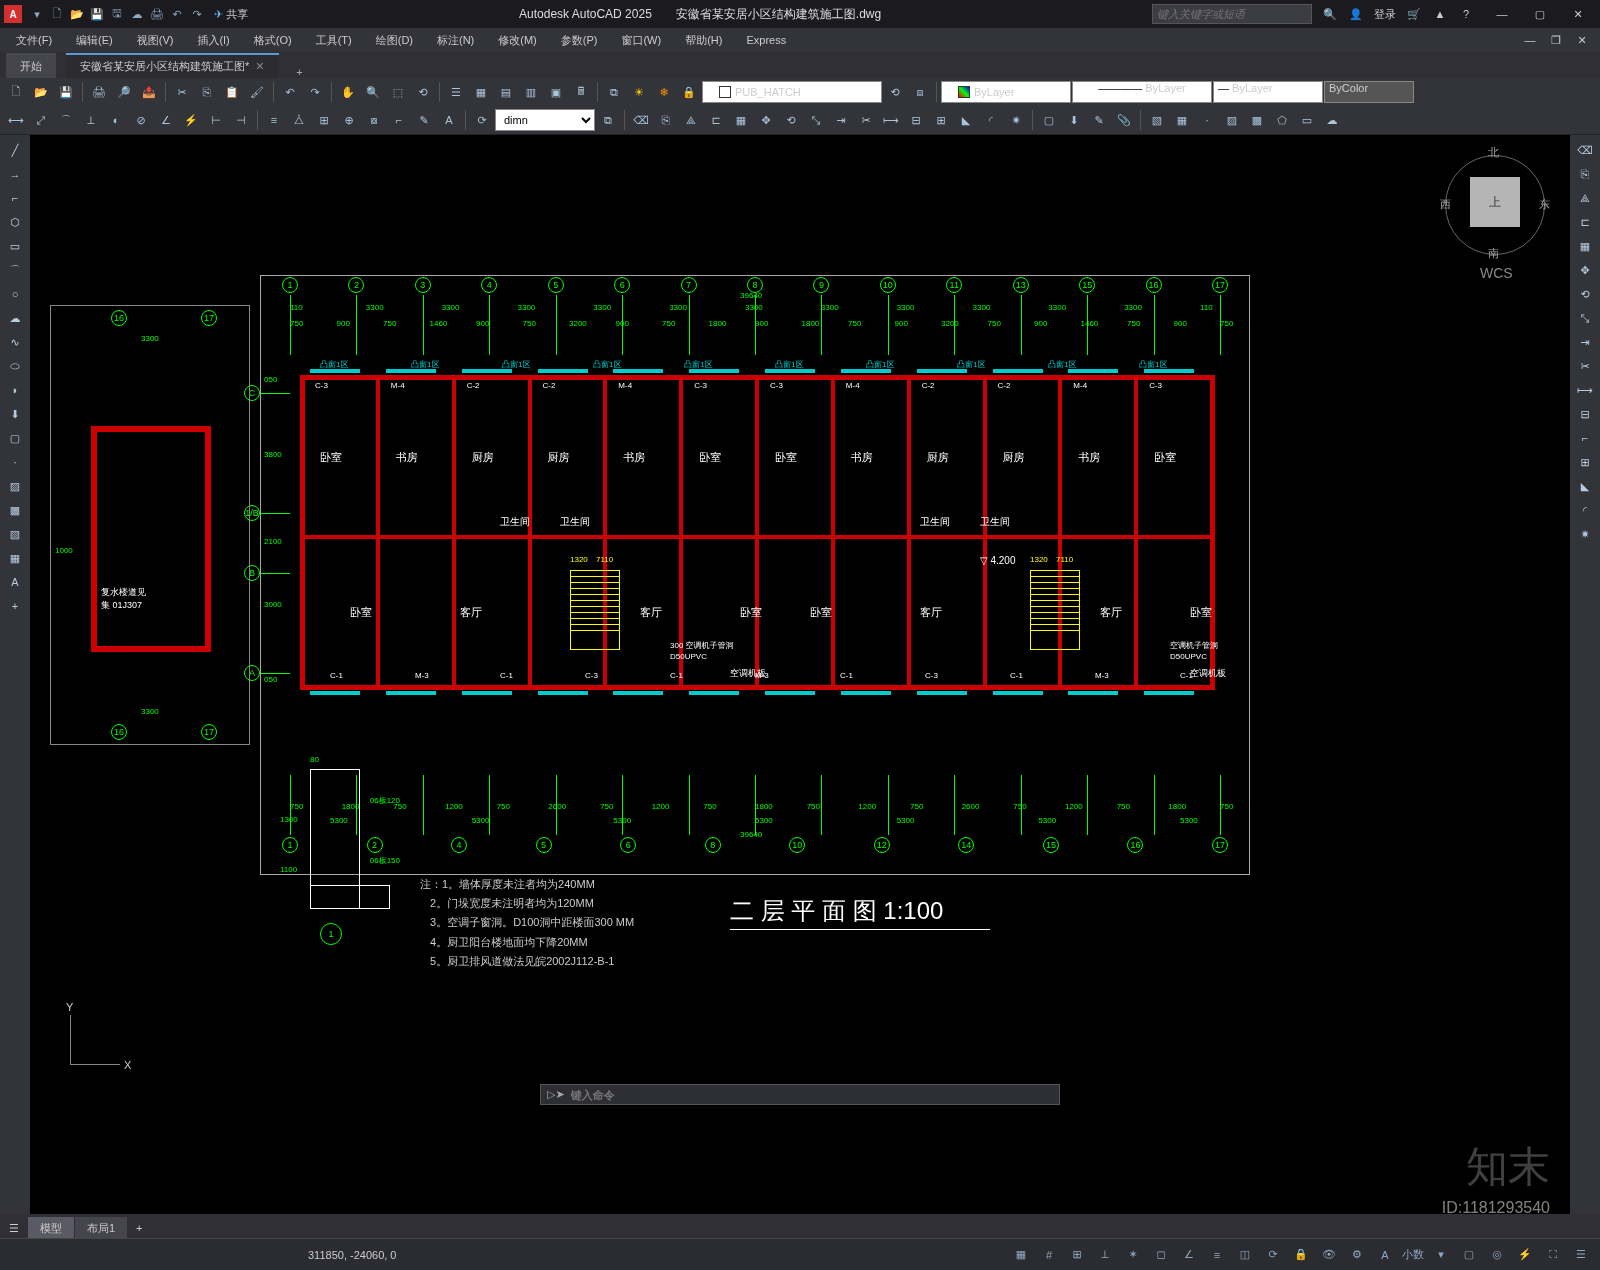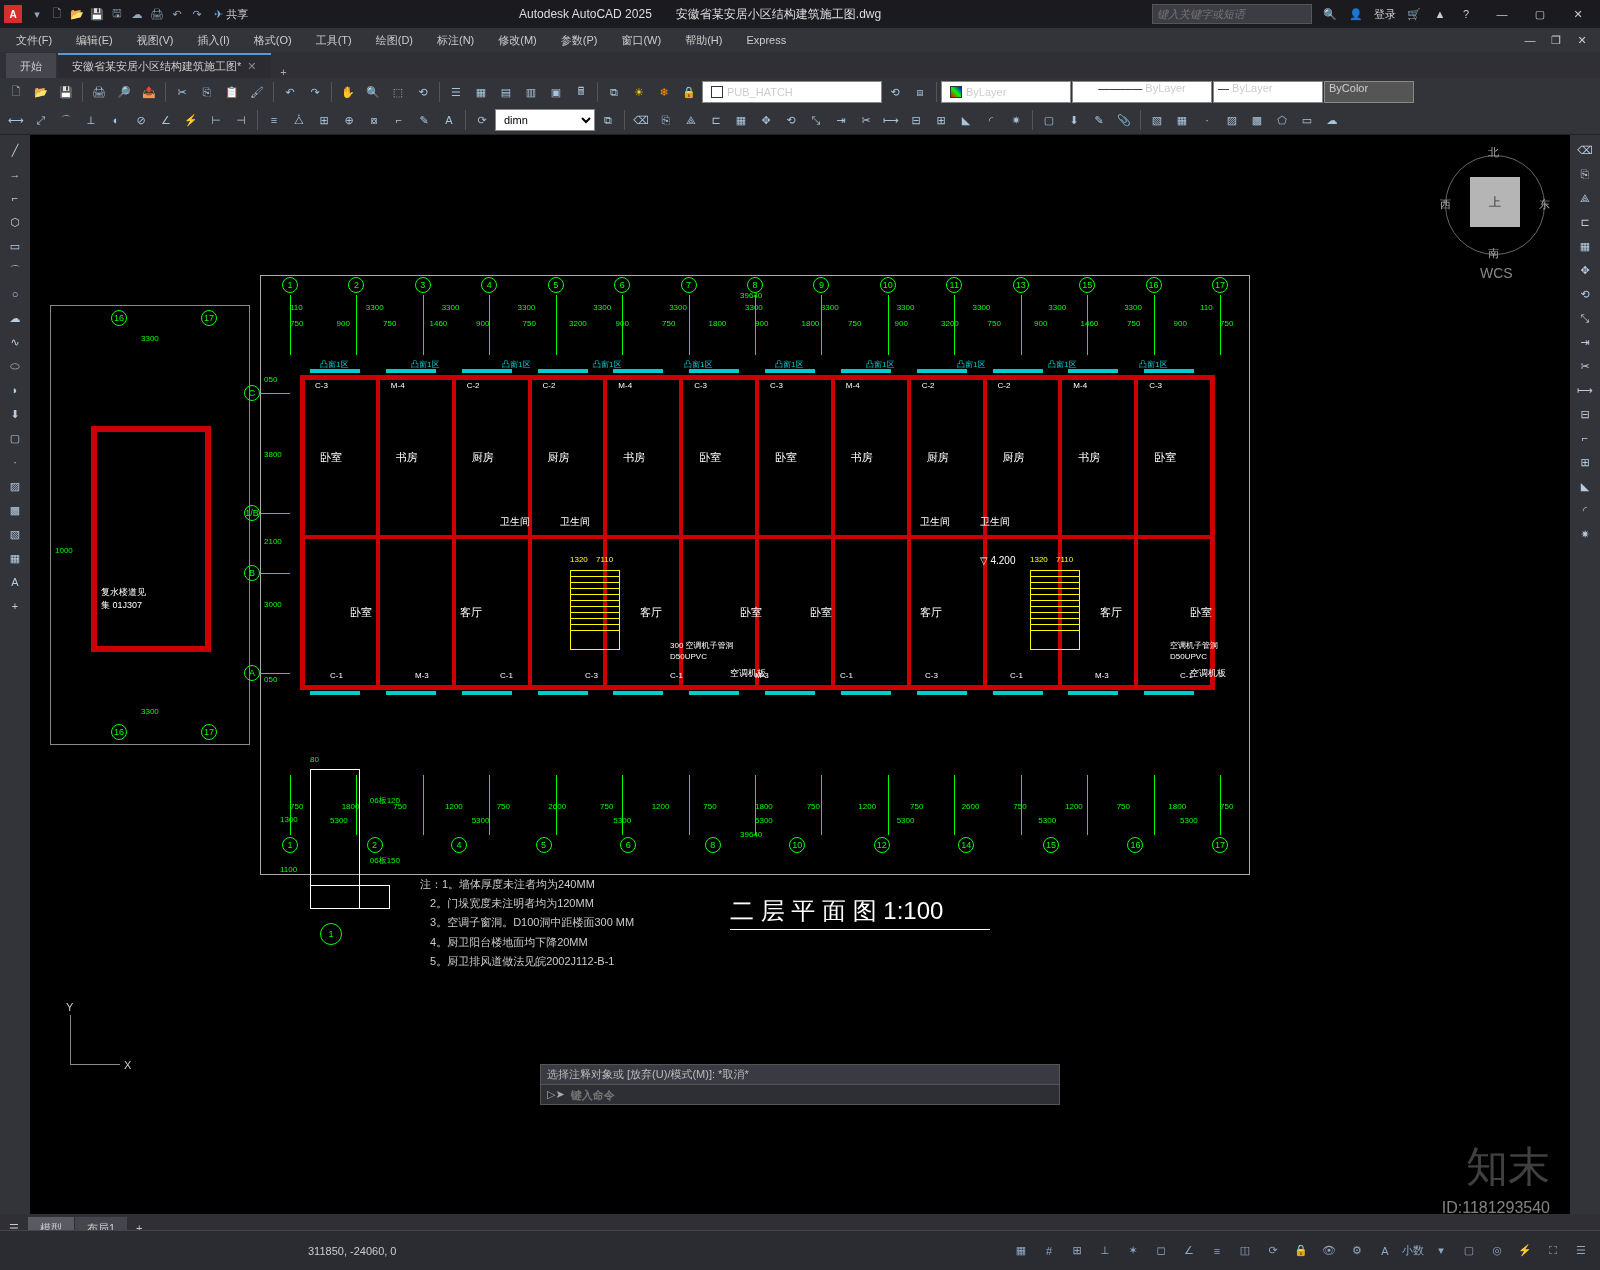--- a/index.html
+++ b/index.html
@@ -13,30 +13,30 @@
 .titlebar .search{width:160px;height:20px;background:#3c3c44;border:1px solid #555;padding:0 4px;color:#888;font-style:italic;}
 .titlebar .right{display:flex;align-items:center;gap:10px;margin-left:10px;}
 .titlebar .right .ico{width:16px;height:16px;display:flex;align-items:center;justify-content:center;}
 .titlebar .wincontrols{display:flex;gap:2px;margin-left:10px;}
 .titlebar .wincontrols div{width:36px;height:24px;display:flex;align-items:center;justify-content:center;color:#ccc;}
 .menubar{height:24px;background:#33333a;display:flex;align-items:center;padding:0 6px;gap:4px;}
 .menubar .mi{padding:2px 10px;cursor:pointer;}
 .secondctrl{position:absolute;right:6px;top:30px;display:flex;gap:2px;}
 .secondctrl div{width:24px;height:20px;display:flex;align-items:center;justify-content:center;}
 .tabbar{height:26px;background:#2f2f35;display:flex;align-items:flex-end;padding:0 6px;}
-.tabbar .tab{padding:4px 14px;background:#45454d;border-top:2px solid transparent;margin-right:2px;cursor:pointer;}
+.tabbar .tab{padding:4px 14px;background:#45454d;border-top:2px solid transparent;margin-right:10px;cursor:pointer;}
 .tabbar .tab.active{background:#2b2b30;border-top:2px solid #5a9bd4;}
 .tabbar .tab .x{margin-left:6px;color:#888;}
 .tabbar .add{width:22px;text-align:center;color:#aaa;}
 .ribbon{background:#33333a;border-bottom:1px solid #222;}
 .ribbon .row{height:28px;display:flex;align-items:center;padding:0 4px;gap:1px;}
 .ribbon .ico{width:24px;height:24px;display:flex;align-items:center;justify-content:center;color:#a8c4da;cursor:pointer;border:1px solid transparent;}
 .ribbon .sep{width:1px;height:20px;background:#555;margin:0 3px;}
 .ribbon .sel{height:22px;background:#fff;color:#000;border:1px solid #888;padding:0 4px;min-width:100px;}
-.ribbon .selcolor{height:22px;background:#fff;color:#000;border:1px solid #888;padding:0 8px;min-width:130px;display:flex;align-items:center;}
+.ribbon .selcolor{height:22px;background:#fff;color:#000;border:1px solid #888;padding:0 16px;min-width:130px;display:flex;align-items:center;}
 .ribbon .selcolor .sw{width:12px;height:12px;border:1px solid #333;margin-right:4px;}
 .workarea{position:relative;height:1100px;background:#000;}
 .lefttools{position:absolute;left:0;top:0;width:30px;background:#33333a;height:100%;display:flex;flex-direction:column;align-items:center;padding-top:4px;gap:2px;}
 .lefttools .ico{width:24px;height:22px;display:flex;align-items:center;justify-content:center;color:#b6cde0;cursor:pointer;}
 .righttools{position:absolute;right:0;top:0;width:30px;background:#33333a;height:100%;display:flex;flex-direction:column;align-items:center;padding-top:4px;gap:2px;}
 .righttools .ico{width:24px;height:22px;display:flex;align-items:center;justify-content:center;color:#b6cde0;cursor:pointer;}
 .canvas{position:absolute;left:30px;right:30px;top:0;bottom:0;background:#000;overflow:hidden;}
 .viewcube{position:absolute;right:20px;top:10px;width:110px;height:120px;}
 .viewcube .circle{width:100px;height:100px;border:1px solid #666;border-radius:50%;position:absolute;top:10px;left:5px;}
 .viewcube .cube{position:absolute;top:32px;left:30px;width:50px;height:50px;background:#b5b5b5;display:flex;align-items:center;justify-content:center;color:#333;font-size:12px;}
@@ -67,21 +67,21 @@
 .cmdline{position:absolute;left:50%;transform:translateX(-50%);bottom:130px;width:520px;background:#3a3a42;border:1px solid #555;}
 .cmdline .hist{padding:2px 6px;color:#bbb;font-size:11px;border-bottom:1px solid #555;}
 .cmdline .input{padding:3px 6px;display:flex;align-items:center;background:#2e2e35;}
 .cmdline .input .prompt{color:#aaa;margin-right:6px;}
 .cmdline .input input{flex:1;background:transparent;border:none;color:#ccc;outline:none;font-weight:bold;}
 .bottomtabs{position:absolute;left:0;bottom:0;right:0;height:28px;background:#2f2f35;display:flex;align-items:center;}
 .bottomtabs .burger{width:28px;text-align:center;}
 .bottomtabs .tab{padding:4px 12px;background:#45454d;margin-right:1px;cursor:pointer;}
 .bottomtabs .tab.active{background:#5a5a65;}
 .bottomtabs .add{width:22px;text-align:center;}
-.status{position:absolute;left:0;right:0;bottom:0;height:40px;background:#2b2b32;display:flex;align-items:center;justify-content:flex-end;padding:0 8px;gap:6px;border-top:1px solid #444;}
+.status{position:absolute;left:0;right:0;bottom:0;height:32px;background:#2b2b32;display:flex;align-items:center;justify-content:flex-end;padding:0 8px;gap:6px;border-top:1px solid #444;}
 .status .coord{margin-right:auto;margin-left:300px;color:#ccc;}
 .status .ico{width:22px;height:22px;display:flex;align-items:center;justify-content:center;color:#8fa8c2;cursor:pointer;}
 .watermark{position:absolute;right:20px;bottom:40px;font-size:42px;color:rgba(255,255,255,0.25);font-weight:300;pointer-events:none;}
 .idmark{position:absolute;right:20px;bottom:18px;font-size:16px;color:rgba(255,255,255,0.5);pointer-events:none;}
 </style>
 </head>
 <body>
 
 <div class="titlebar">
   <div class="logo">A</div>
@@ -614,21 +614,20 @@
     </div>
 
     <div class="ucs">
       <div class="yax"></div>
         <div class="xax"></div>
       <div class="yl">Y</div>
       <div class="xl">X</div>
     </div>
 
     <div class="cmdline">
-      <div class="hist">选择注释对象或 [放弃(U)/模式(M)]: *取消*</div>
       <div class="input">
         <span class="prompt">▷➤</span>
         <input placeholder="键入命令" style="">
       </div>
     </div>
 
     <div class="watermark">知末</div>
     <div class="idmark">ID:1181293540</div>
   </div>
 </div>

